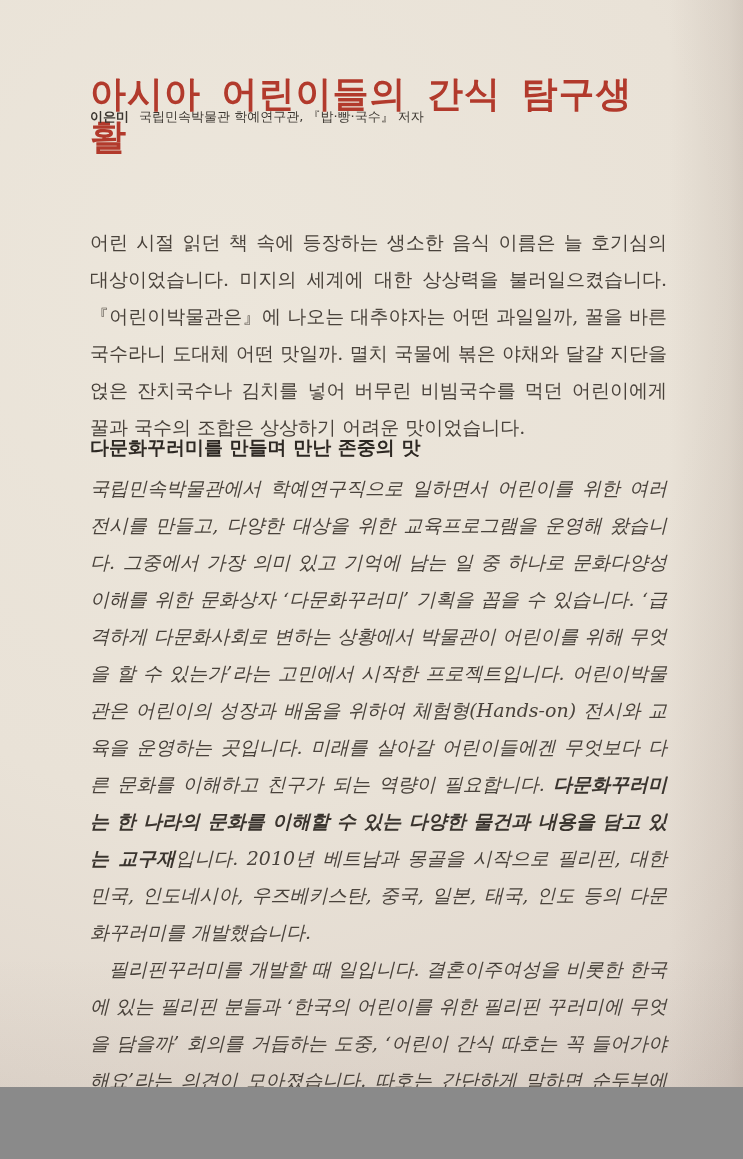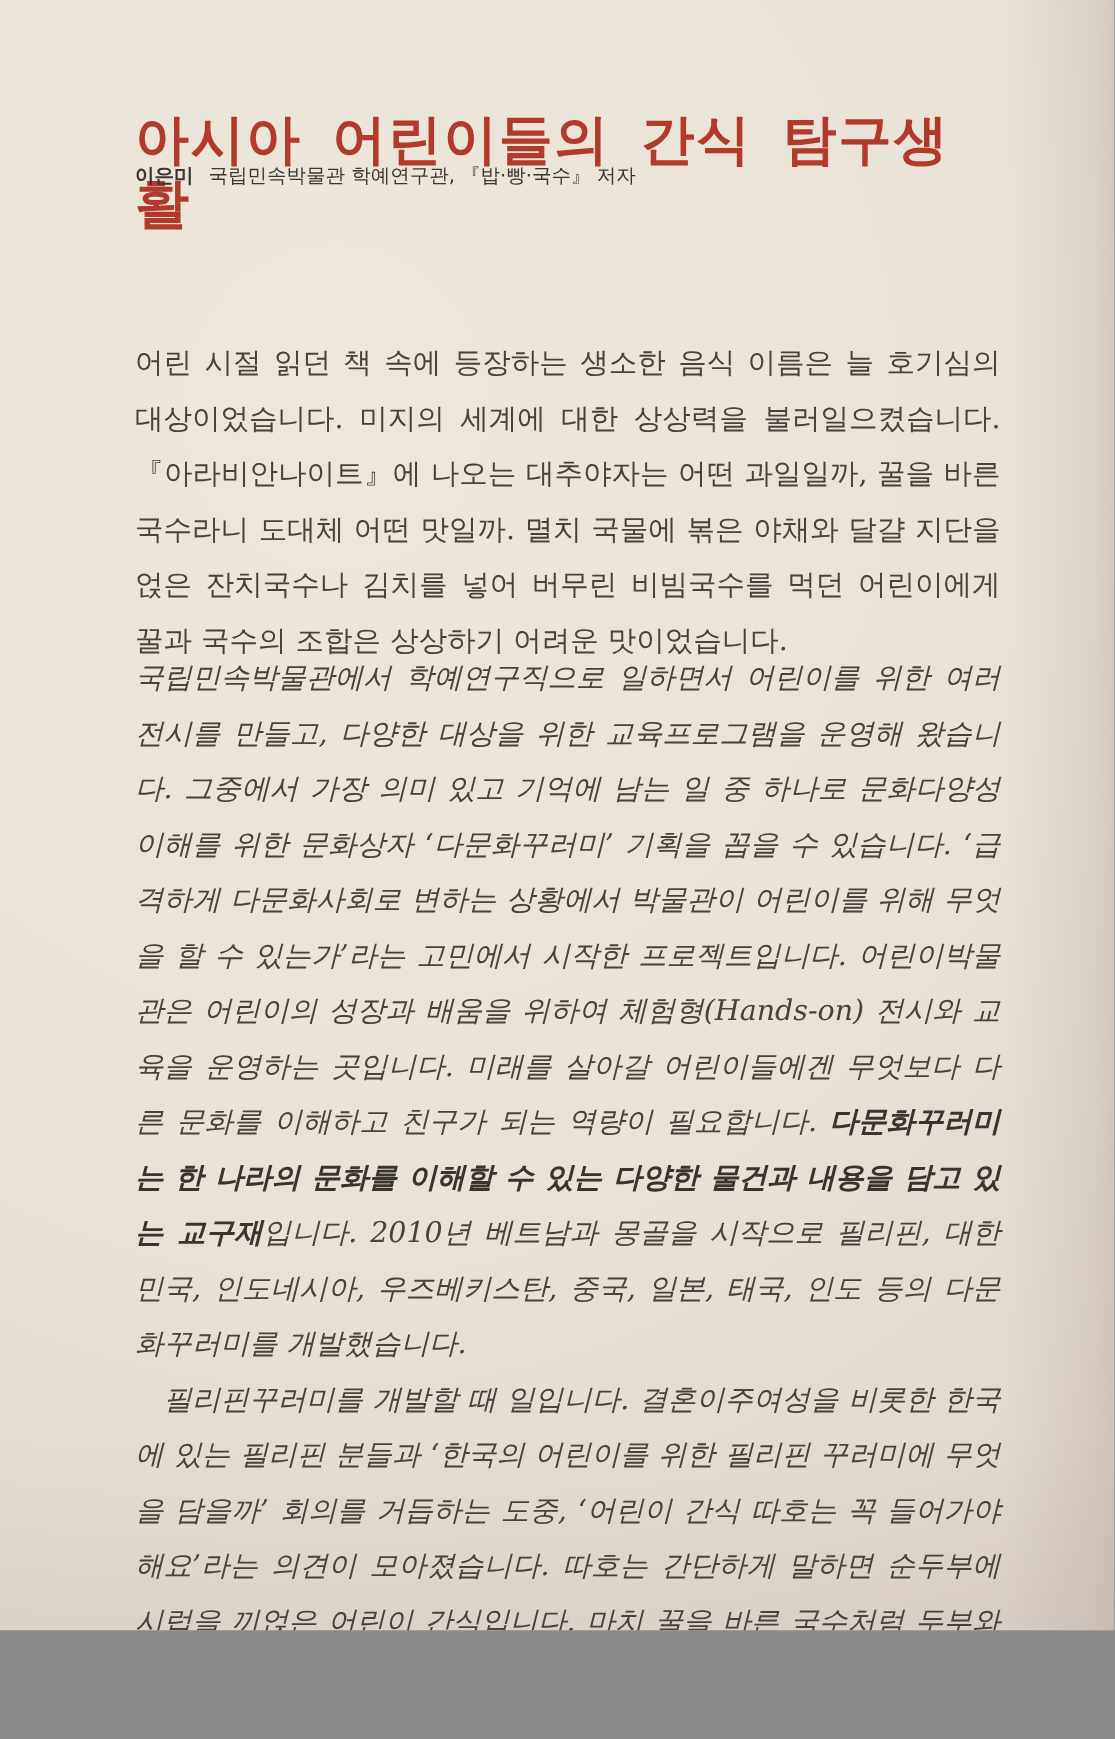--- a/index.html
+++ b/index.html
@@ -105,24 +105,25 @@
 <body>
 
 <div class="page">
 
   <h1 class="content-col article-title" style="position:absolute;">아시아 어린이들의 간식 탐구생활</h1>
 
   <div class="content-col byline" style="position:absolute;">
     <span class="author">이은미</span><span>국립민속박물관 학예연구관, 『밥·빵·국수』 저자</span>
   </div>
 
-  <div class="content-col body-text intro-block" style="position:absolute;">어린 시절 읽던 책 속에 등장하는 생소한 음식 이름은 늘 호기심의 대상이었습니다. 미지의 세계에 대한 상상력을 불러일으켰습니다. 『아라비안나이트』에 나오는 대추야자는 어떤 과일일까, 꿀을 바른 국수라니 도대체 어떤 맛일까. 멸치 국물에 볶은 야채와 달걀 지단을 얹은 잔치국수나 김치를 넣어 버무린 비빔국수를 먹던 어린이에게 꿀과 국수의 조합은 상상하기 어려운 맛이었습니다.</div>
+  <div class="content-col body-text intro-block" style="position:absolute;">어린 시절 읽던 책 속에 등장하는 생소한 음식 이름은 늘 호기심의 대상이었습니다. 미지의 세계에 대한 상상력을 불러일으켰습니다. 『어린이박물관은』에 나오는 대추야자는 어떤 과일일까, 꿀을 바른 국수라니 도대체 어떤 맛일까. 멸치 국물에 볶은 야채와 달걀 지단을 얹은 잔치국수나 김치를 넣어 버무린 비빔국수를 먹던 어린이에게 꿀과 국수의 조합은 상상하기 어려운 맛이었습니다.</div>
 
   <div class="content-col section-block" style="position:absolute;">
 
+    <h2 class="section-heading">다문화꾸러미를 만들며 만난 존중의 맛</h2>
 
     <p class="body-text"><span>국립민속박물관에서 학예연구직으로 일하면서 어린이를 위한 여러 전시를 만들고, 다양한 대상을 위한 교육프로그램을 운영해 왔습니다. 그중에서 가장 의미 있고 기억에 남는 일 중 하나로 문화다양성 이해를 위한 문화상자 ‘다문화꾸러미’ 기획을 꼽을 수 있습니다. ‘급격하게 다문화사회로 변하는 상황에서 박물관이 어린이를 위해 무엇을 할 수 있는가’라는 고민에서 시작한 프로젝트입니다. 어린이박물관은 어린이의 성장과 배움을 위하여 체험형(Hands-on) 전시와 교육을 운영하는 곳입니다. 미래를 살아갈 어린이들에겐 무엇보다 다른 문화를 이해하고 친구가 되는 역량이 필요합니다. </span><span class="para-bold">다문화꾸러미는 한 나라의 문화를 이해할 수 있는 다양한 물건과 내용을 담고 있는 교구재</span><span>입니다. 2010년 베트남과 몽골을 시작으로 필리핀, 대한민국, 인도네시아, 우즈베키스탄, 중국, 일본, 태국, 인도 등의 다문화꾸러미를 개발했습니다.</span></p>
 
     <p class="body-text indent-para">필리핀꾸러미를 개발할 때 일입니다. 결혼이주여성을 비롯한 한국에 있는 필리핀 분들과 ‘한국의 어린이를 위한 필리핀 꾸러미에 무엇을 담을까’ 회의를 거듭하는 도중, ‘어린이 간식 따호는 꼭 들어가야 해요’라는 의견이 모아졌습니다. 따호는 간단하게 말하면 순두부에 시럽을 끼얹은 어린이 간식입니다. 마치 꿀을 바른 국수처럼 두부와 단맛의 조합이 탁월한 간식입니다. 생소하기만 한 이 간식을 마음을 열고 맛보니 두부와 단맛의 조화가 썩 괜찮았습니다. 우리는 낯선 것에 호기심을 갖기도 하지만, 모르는 것에 배척심을 갖기도 합니다. 이럴 때 다른 문화를 이해하는 것이 중요한데, 음식은 참 좋은 통로가 된다고 생각합니다. 그래서 다문화꾸러미의 축적된 성과를 어린이박물관 전시로 만들면서 제목을 ‘맛있는 아시아, 밥·빵·국수’로 정했습니다. 식문화를 통해 아시아 어린이들이 친구</p>
   </div>
 
   <div class="footer">
     <span class="page-number">44</span>
     <span class="journal-name">학교도서관저널</span>
   </div>

